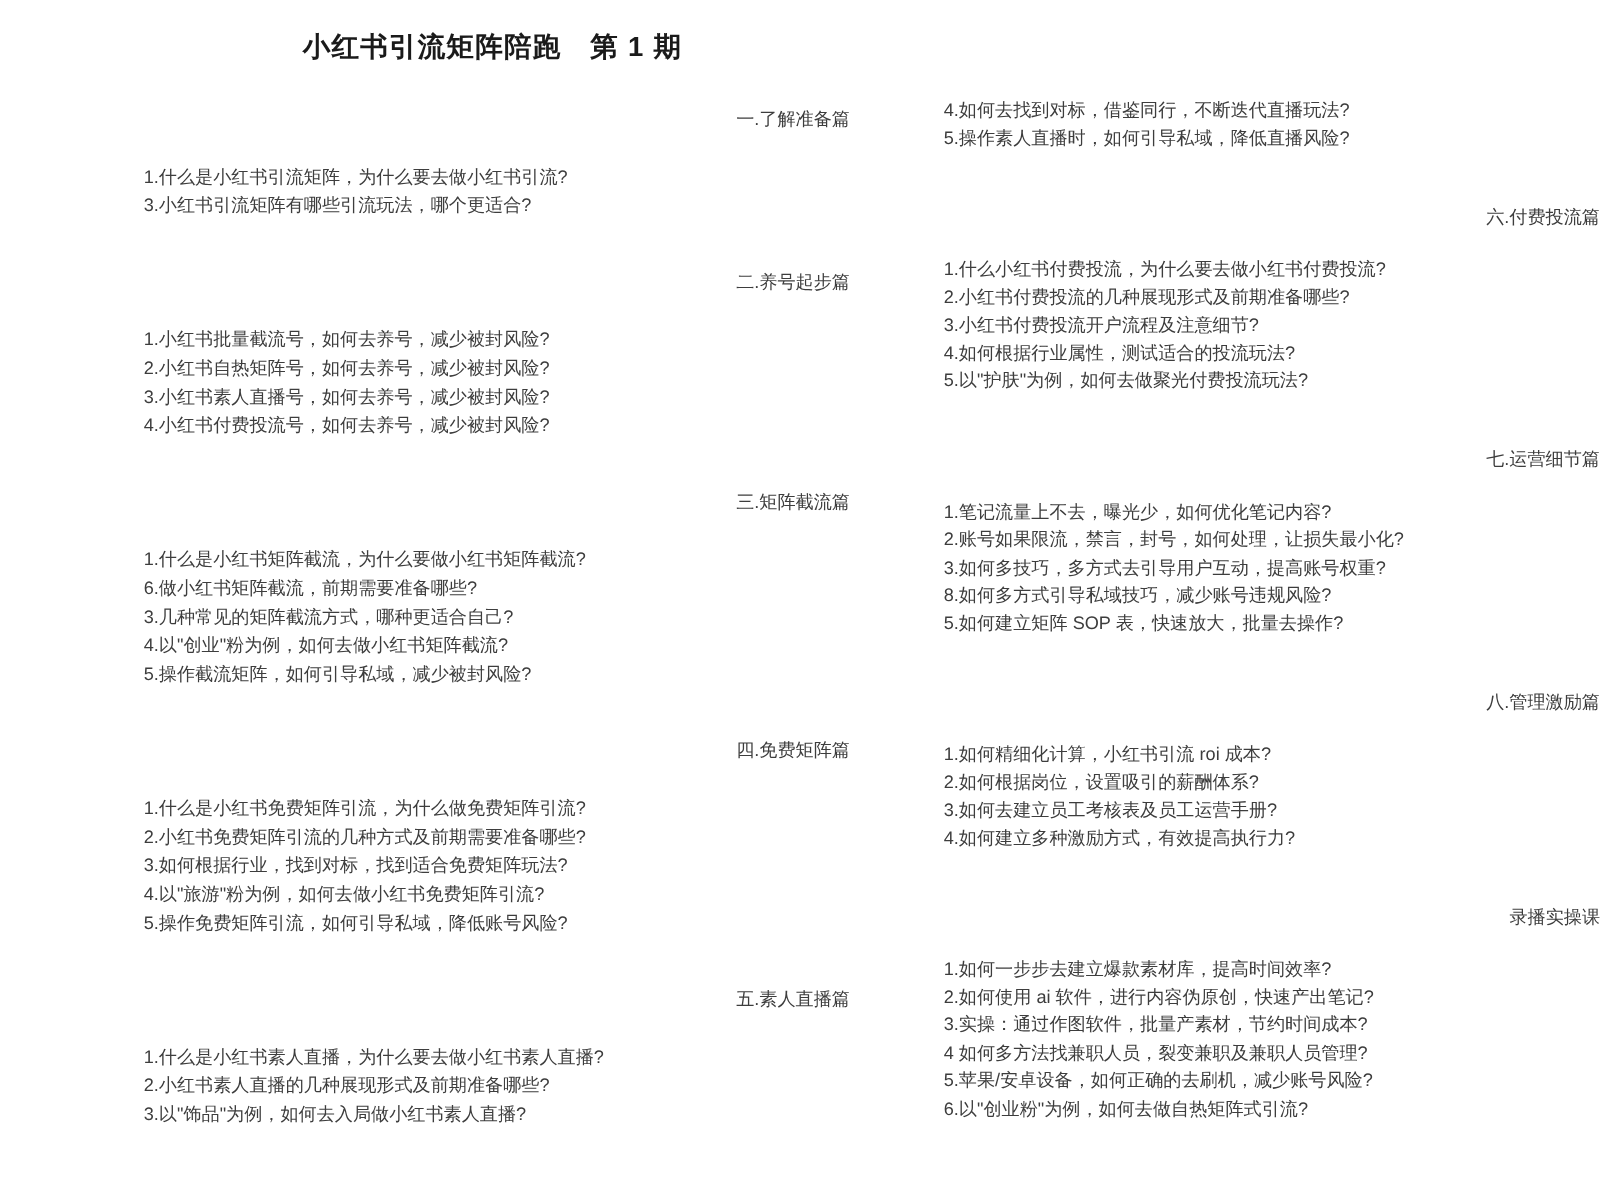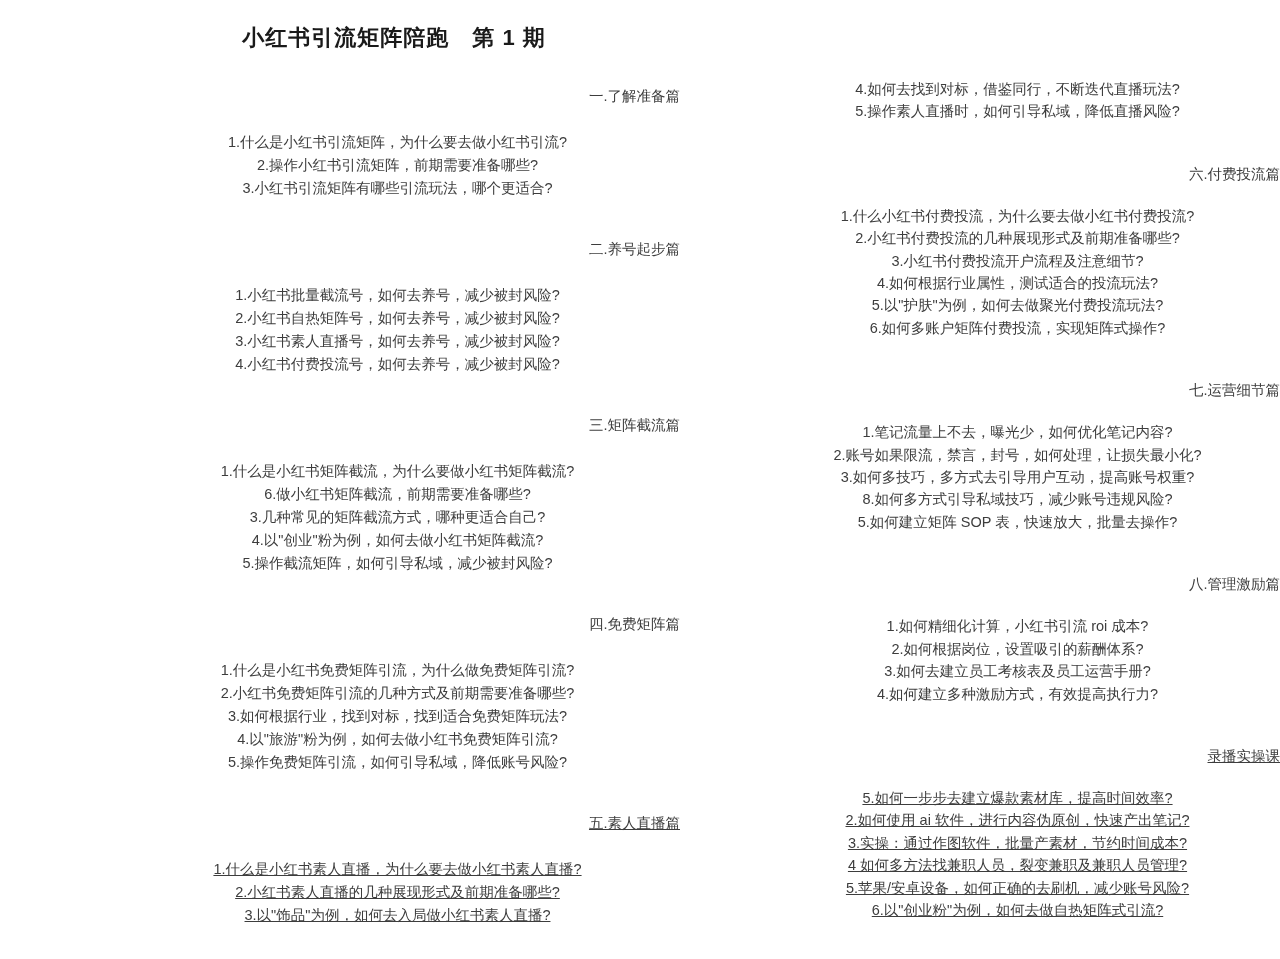--- a/index.html
+++ b/index.html
@@ -36,50 +36,48 @@
   .col {
     position: absolute;
     font-size: 14.5px;
     color: #3d3d3d;
   }
   .col-left  { left: 115px; top: 85px; width: 565px; }
   .col-right { left: 755px; top: 78px; width: 525px; }
 
   .doc-section { margin: 0 0 38px 0; }
   .col-right .doc-section { margin-bottom: 40px; }
-  .doc-section:last-child { margin-bottom: 0; text-decoration: underline; }
+  .doc-section:last-child { margin-bottom: 0; }
 
   .section-heading {
     line-height: 23px;
     margin-bottom: 23px;
     white-space: nowrap;
     text-align: right;
   }
   .col-right .section-heading {
     line-height: 22px;
     margin-bottom: 20px;
   }
   .section-item {
     line-height: 23px;
     white-space: nowrap;
-    text-align: center;
   }
   .col-right .section-item { line-height: 22.4px; }
 </style>
 </head>
 <body>
 
 <div class="page">
   <h1 class="doc-title">小红书引流矩阵陪跑　第 1 期</h1>
 
   <div class="col col-left">
       <section class="doc-section">
         <div class="section-heading">一.了解准备篇</div>
         <div class="section-item">1.什么是小红书引流矩阵，为什么要去做小红书引流?</div>
-        <div class="section-item">2.操作小红书引流矩阵，前期需要准备哪些?</div>
         <div class="section-item">3.小红书引流矩阵有哪些引流玩法，哪个更适合?</div>
       </section>
       <section class="doc-section">
         <div class="section-heading">二.养号起步篇</div>
         <div class="section-item">1.小红书批量截流号，如何去养号，减少被封风险?</div>
         <div class="section-item">2.小红书自热矩阵号，如何去养号，减少被封风险?</div>
         <div class="section-item">3.小红书素人直播号，如何去养号，减少被封风险?</div>
         <div class="section-item">4.小红书付费投流号，如何去养号，减少被封风险?</div>
       </section>
       <section class="doc-section">
@@ -111,40 +109,39 @@
         <div class="section-item">4.如何去找到对标，借鉴同行，不断迭代直播玩法?</div>
         <div class="section-item">5.操作素人直播时，如何引导私域，降低直播风险?</div>
       </section>
       <section class="doc-section">
         <div class="section-heading">六.付费投流篇</div>
         <div class="section-item">1.什么小红书付费投流，为什么要去做小红书付费投流?</div>
         <div class="section-item">2.小红书付费投流的几种展现形式及前期准备哪些?</div>
         <div class="section-item">3.小红书付费投流开户流程及注意细节?</div>
         <div class="section-item">4.如何根据行业属性，测试适合的投流玩法?</div>
         <div class="section-item">5.以"护肤"为例，如何去做聚光付费投流玩法?</div>
-        <div class="section-item">6.如何多账户矩阵付费投流，实现矩阵式操作?</div>
       </section>
       <section class="doc-section">
         <div class="section-heading">七.运营细节篇</div>
         <div class="section-item">1.笔记流量上不去，曝光少，如何优化笔记内容?</div>
         <div class="section-item">2.账号如果限流，禁言，封号，如何处理，让损失最小化?</div>
         <div class="section-item">3.如何多技巧，多方式去引导用户互动，提高账号权重?</div>
         <div class="section-item">8.如何多方式引导私域技巧，减少账号违规风险?</div>
         <div class="section-item">5.如何建立矩阵 SOP 表，快速放大，批量去操作?</div>
       </section>
       <section class="doc-section">
         <div class="section-heading">八.管理激励篇</div>
         <div class="section-item">1.如何精细化计算，小红书引流 roi 成本?</div>
         <div class="section-item">2.如何根据岗位，设置吸引的薪酬体系?</div>
         <div class="section-item">3.如何去建立员工考核表及员工运营手册?</div>
         <div class="section-item">4.如何建立多种激励方式，有效提高执行力?</div>
       </section>
       <section class="doc-section">
         <div class="section-heading">录播实操课</div>
-        <div class="section-item">5.如何一步步去建立爆款素材库，提高时间效率?</div>
+        <div class="section-item">1.如何一步步去建立爆款素材库，提高时间效率?</div>
         <div class="section-item">2.如何使用 ai 软件，进行内容伪原创，快速产出笔记?</div>
         <div class="section-item">3.实操：通过作图软件，批量产素材，节约时间成本?</div>
         <div class="section-item">4 如何多方法找兼职人员，裂变兼职及兼职人员管理?</div>
         <div class="section-item">5.苹果/安卓设备，如何正确的去刷机，减少账号风险?</div>
         <div class="section-item">6.以"创业粉"为例，如何去做自热矩阵式引流?</div>
       </section>
     </div>
 </div>
 
 </body></html>

